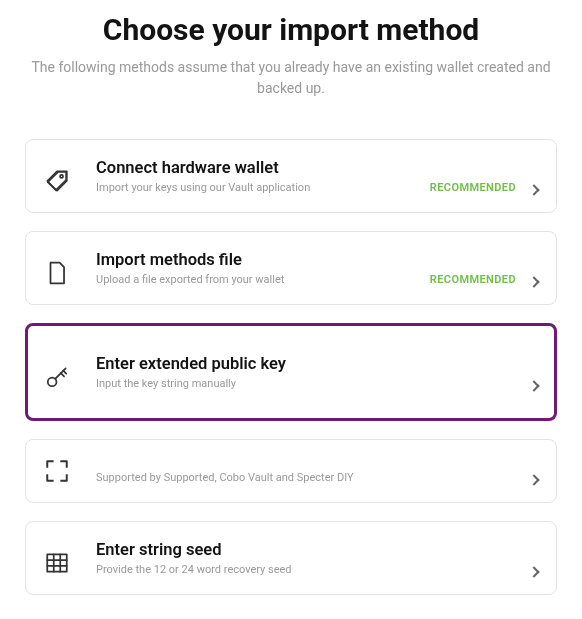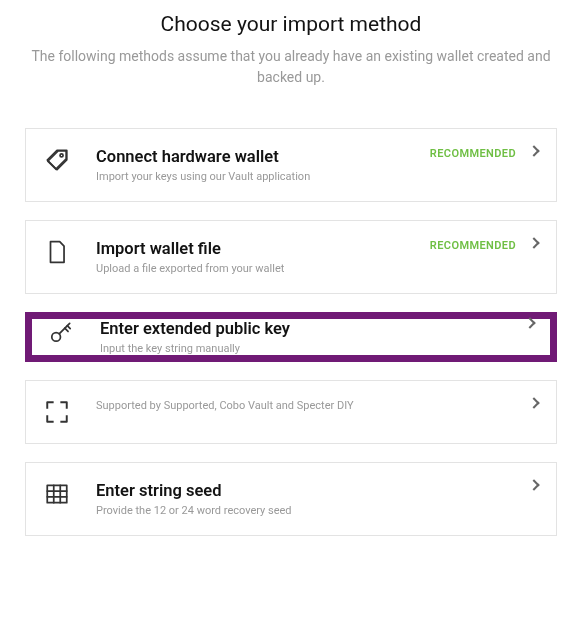--- a/index.html
+++ b/index.html
@@ -5,46 +5,46 @@
     * { box-sizing: border-box; margin: 0; padding: 0; }
     body {
       font-family: -apple-system, BlinkMacSystemFont, "Segoe UI", Roboto, Helvetica, Arial, sans-serif;
       background: #ffffff;
       width: 582px;
       height: 619px;
       padding: 12px 25px 25px 25px;
       color: #131313;
     }
     .page-title {
-      font-size: 21px;
-      font-weight: 400;
+      font-size: 30px;
+      font-weight: 700;
       text-align: center;
       margin-bottom: 10px;
       color: #131313;
     }
     .page-subtitle {
       font-size: 14px;
       color: #999999;
       text-align: center;
       line-height: 1.5;
       margin-bottom: 40px;
     }
     .option-card {
       display: flex;
-      align-items: flex-start;
+      align-items: flex-end;
       border: 1px solid #e3e3e3;
-      border-radius: 0;
+      border-radius: 8px;
       padding: 18px 18px;
       margin-bottom: 18px;
       cursor: pointer;
       background: #fff;
     }
     .option-card.highlighted {
-      border: 7px solid #701a75;
-      padding: 0 16px;
+      border: 3px solid #701a75;
+      padding: 28px 16px;
     }
     .icon-slot {
       width: 26px;
       height: 26px;
       flex-shrink: 0;
       display: flex;
       align-items: center;
       justify-content: center;
       margin-right: 26px;
       color: #333;
@@ -112,21 +112,21 @@
   <span class="chevron"></span>
 </div>
 
 <div class="option-card">
   <span class="icon-slot">
     <svg viewBox="0 0 24 24" fill="none" stroke="currentColor" stroke-width="1.6" stroke-linejoin="round" stroke-linecap="round">
       <path d="M6 2.5 L14.5 2.5 L18.5 6.5 L18.5 21.5 L6 21.5 Z"></path>
     </svg>
   </span>
   <div class="text-area">
-    <div class="option-title">Import wallet file</div>
+    <div class="option-title">Import methods file</div>
     <div class="option-desc">Upload a file exported from your wallet</div>
   </div>
   <span class="status-badge recommended">RECOMMENDED</span>
   <span class="chevron"></span>
 </div>
 
 <div class="option-card highlighted">
   <span class="icon-slot">
     <svg viewBox="0 0 24 24" fill="none" stroke="currentColor" stroke-width="1.6" stroke-linejoin="round" stroke-linecap="round">
       <circle cx="7.5" cy="16.5" r="4"></circle>

